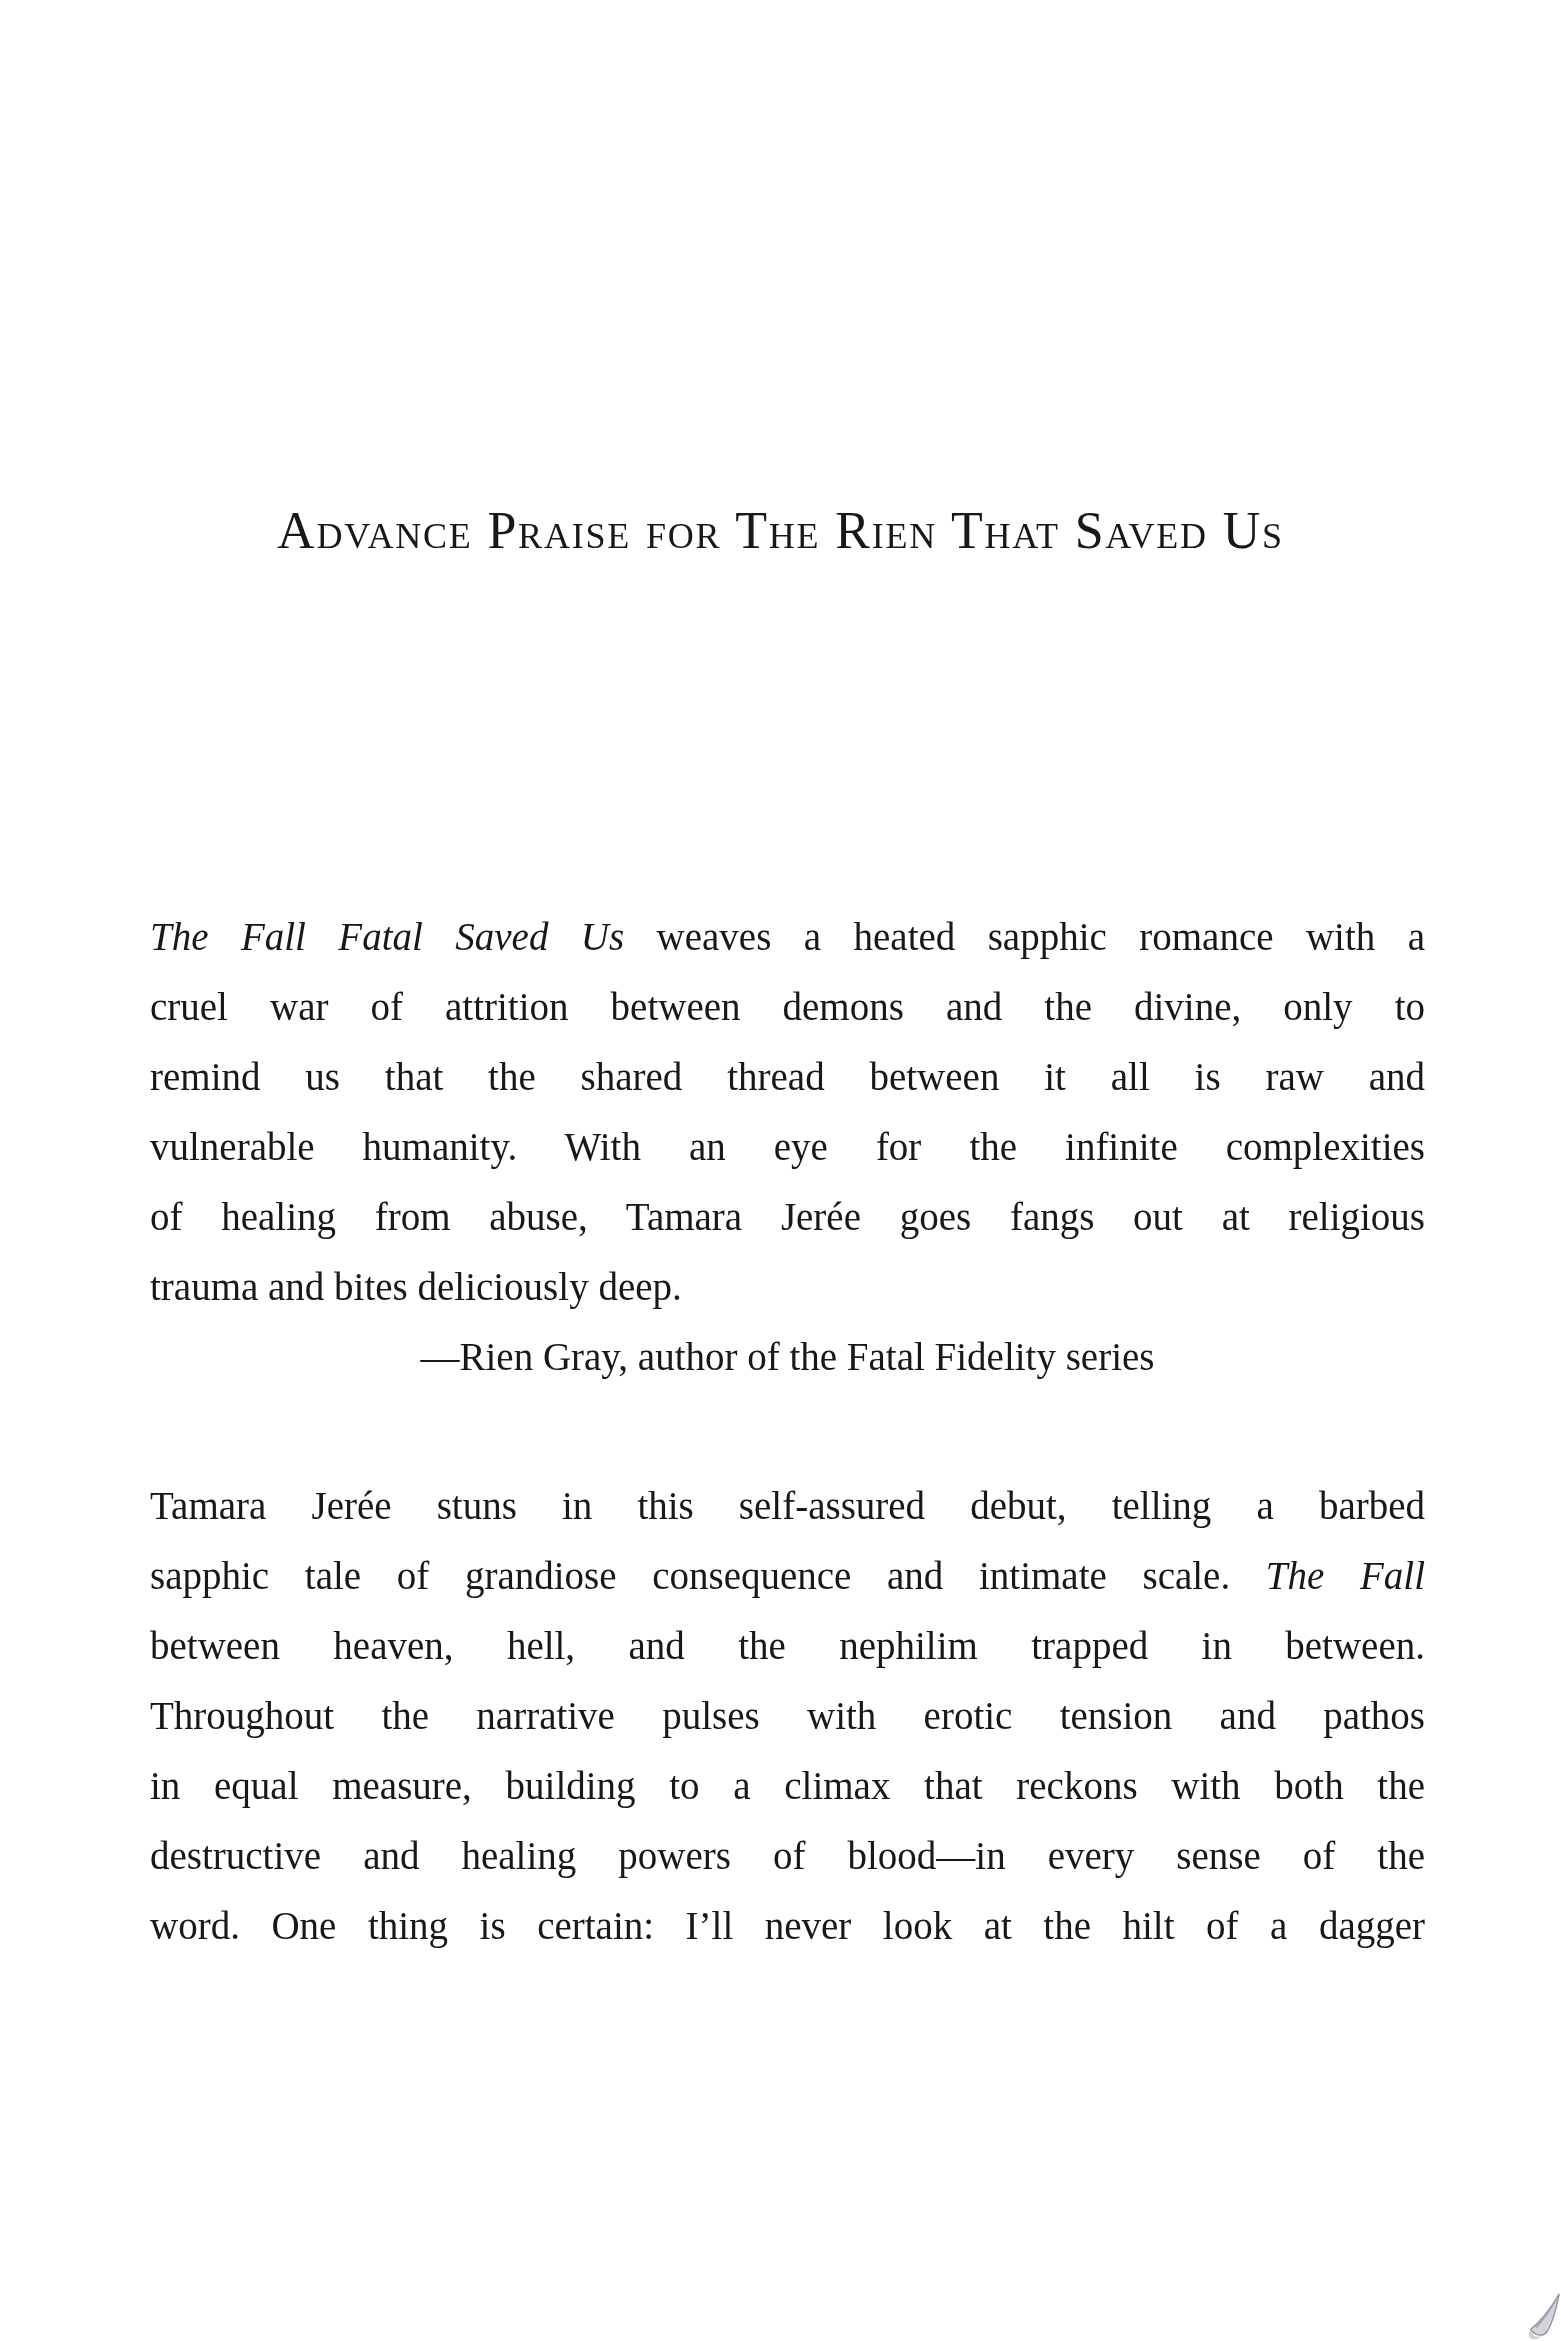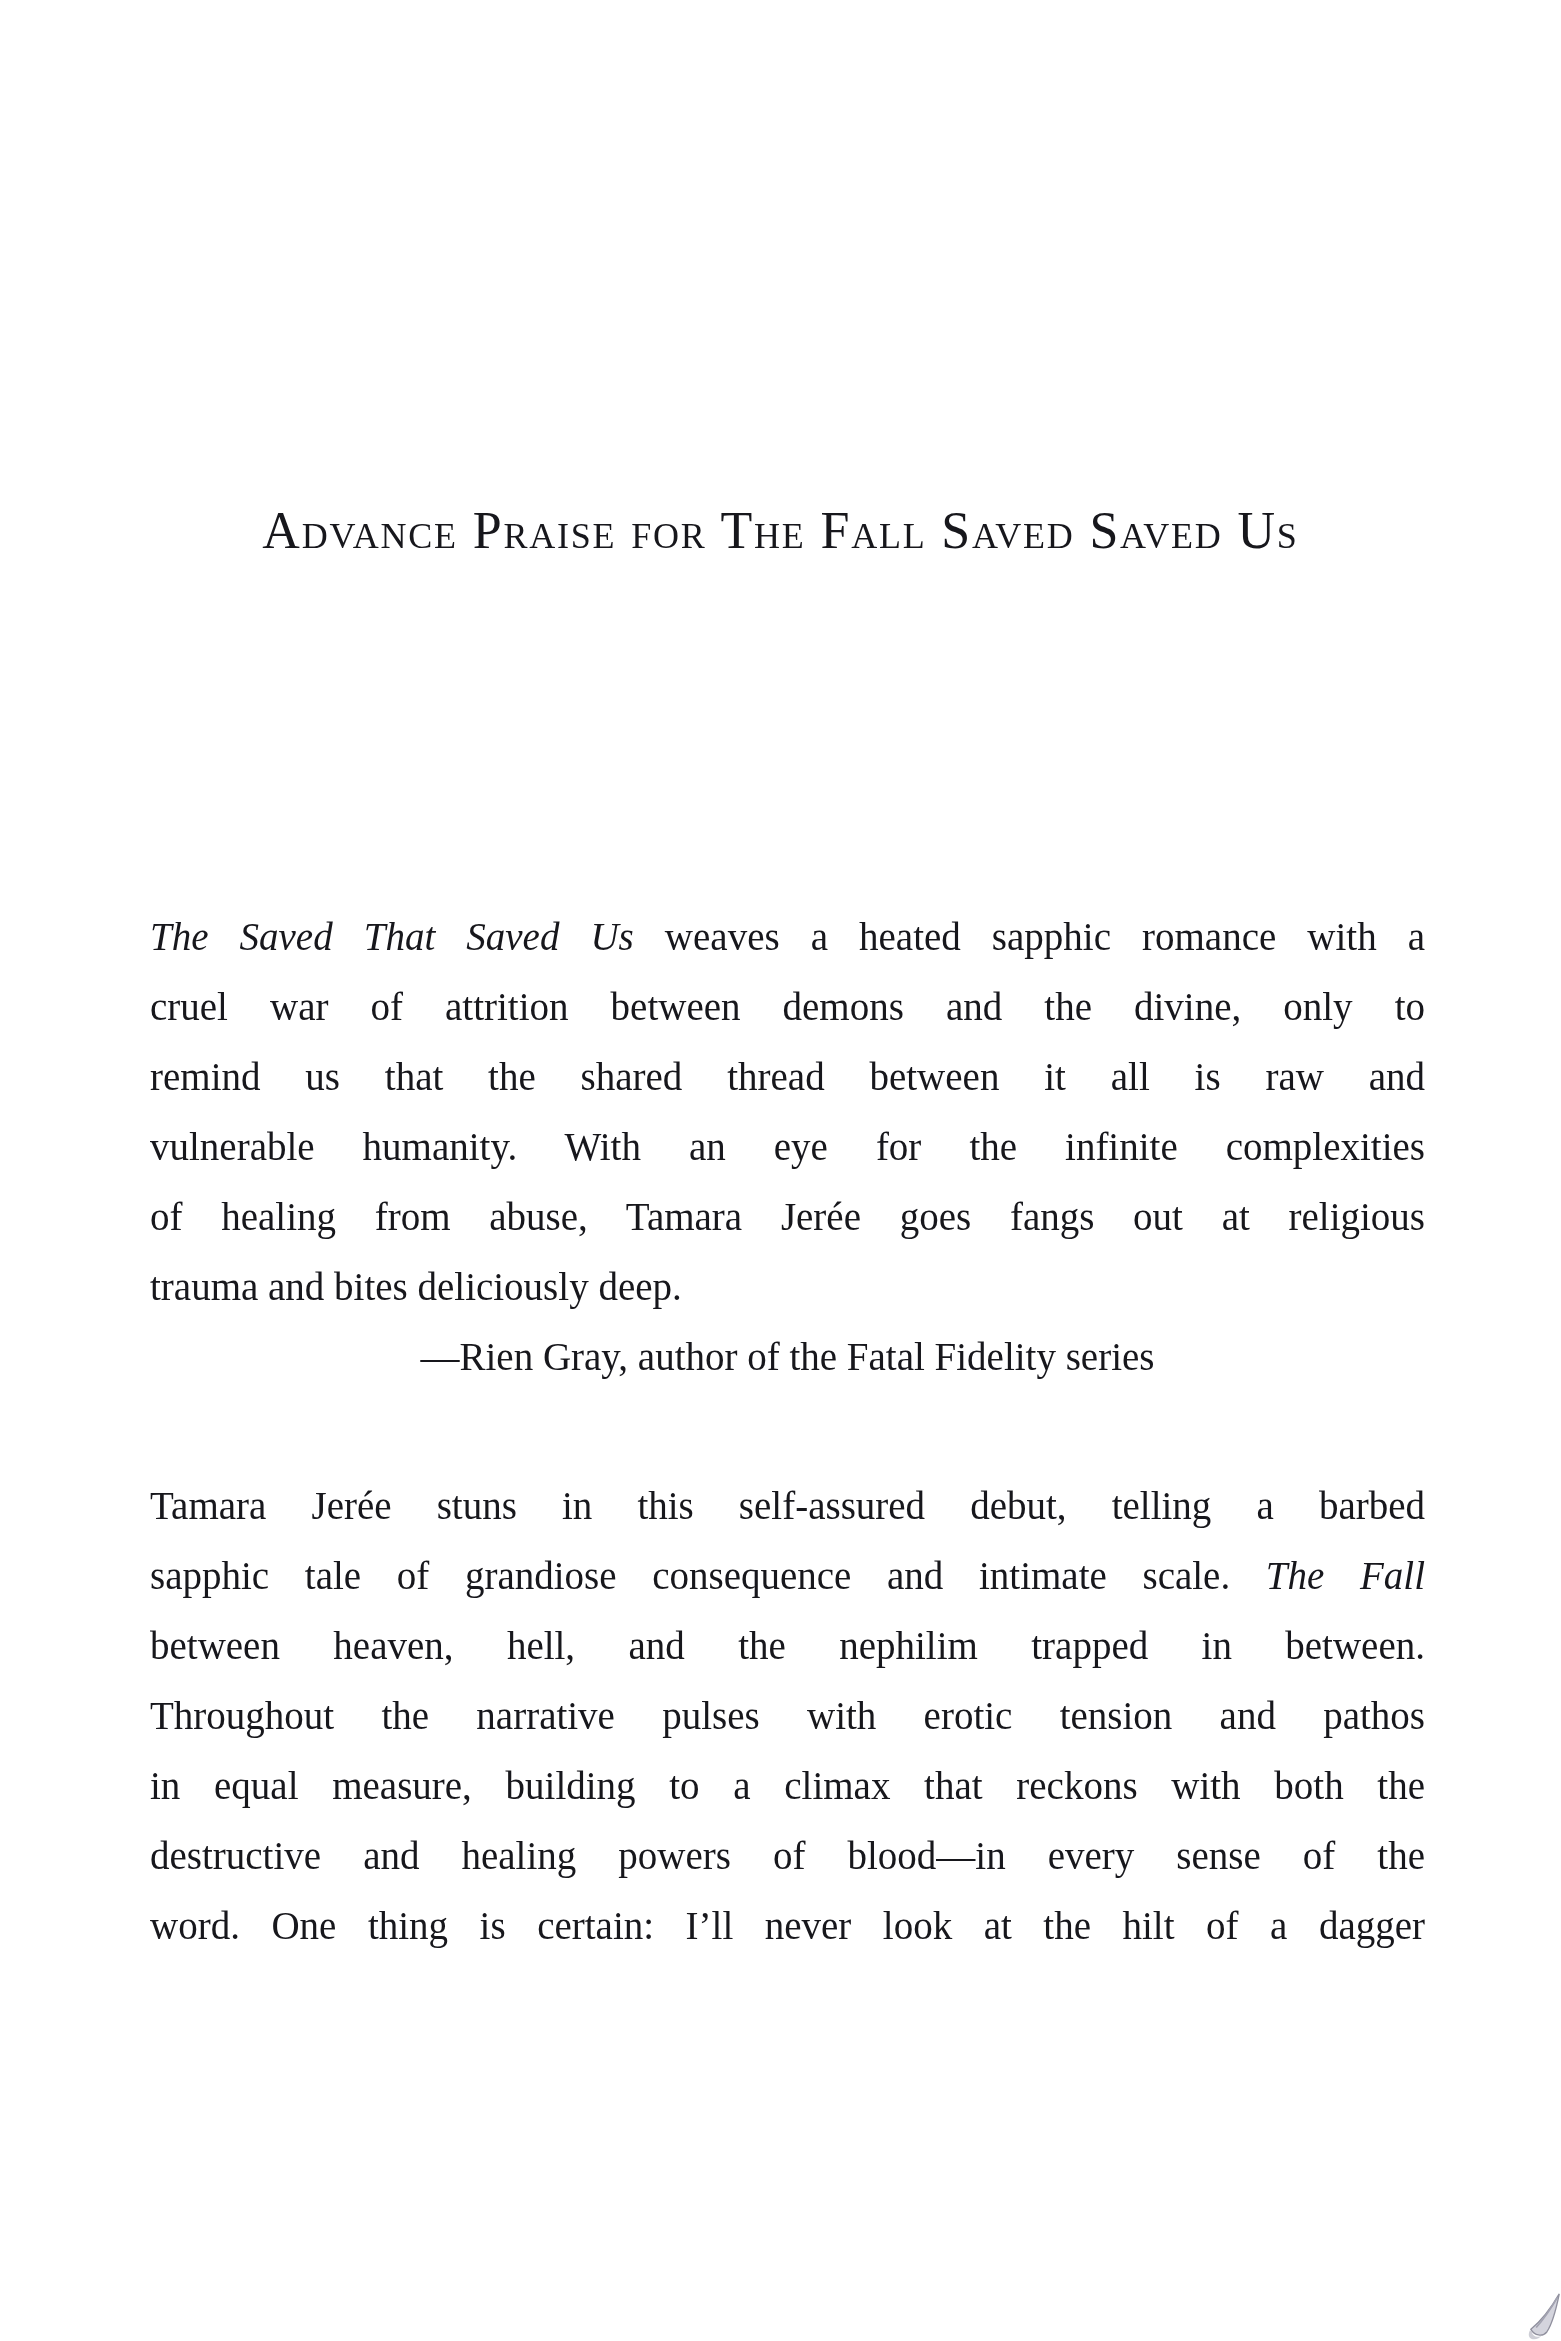--- a/index.html
+++ b/index.html
@@ -56,26 +56,26 @@
     bottom: 1.8px;
     width: 39px;
     height: 48px;
   }
 </style>
 </head>
 <body>
 
 <div class="page">
 
-  <div class="book-title">Advance Praise for The Fall Saved Saved Us</div>
+  <div class="book-title">Advance Praise for The Rien That Saved Us</div>
 
   <div class="content">
 
     <div class="blurb blurb-1">
-        <div class="line"><i>The Saved That Saved Us</i><span> weaves a heated sapphic romance with a</span></div>
+        <div class="line"><i>The Fall Fatal Saved Us</i><span> weaves a heated sapphic romance with a</span></div>
         <div class="line"><span>cruel war of attrition between demons and the divine, only to</span></div>
         <div class="line"><span>remind us that the shared thread between it all is raw and</span></div>
         <div class="line"><span>vulnerable humanity. With an eye for the infinite complexities</span></div>
         <div class="line"><span>of healing from abuse, Tamara Jerée goes fangs out at religious</span></div>
         <div class="line last"><span>trauma and bites deliciously deep.</span></div>
       </div>
 
     <div class="attribution">—Rien Gray, author of the Fatal Fidelity series</div>
 
     <div class="blurb blurb-2">

